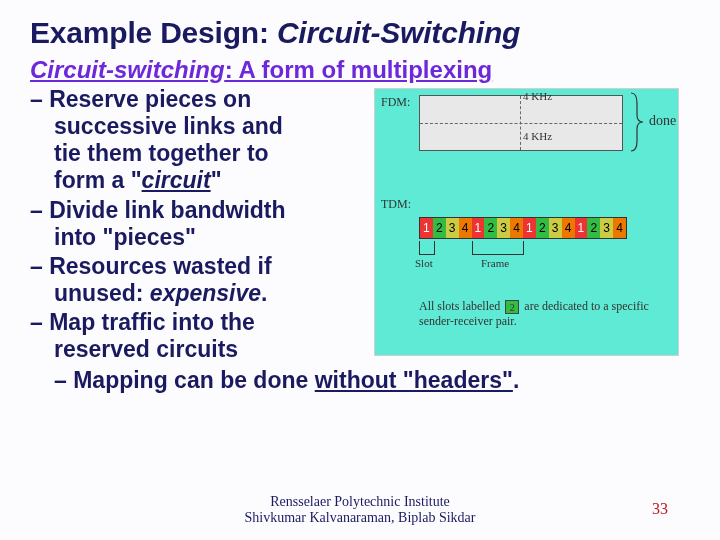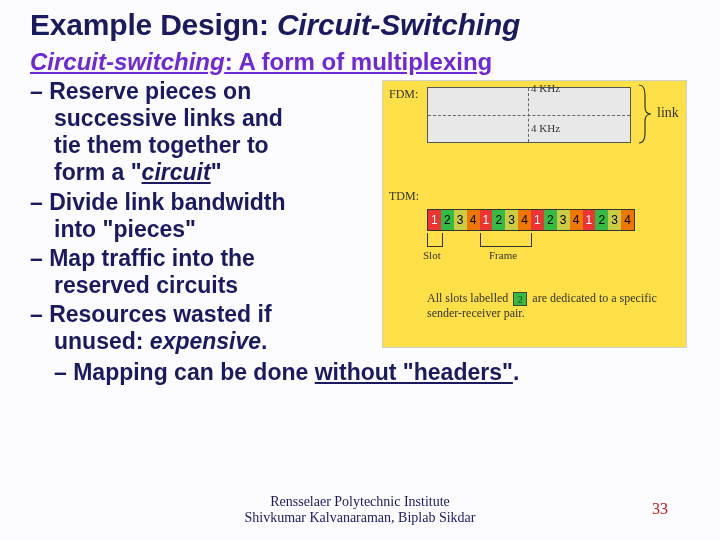--- a/index.html
+++ b/index.html
@@ -5,21 +5,21 @@
   * { box-sizing: border-box; margin: 0; padding: 0; }
   html, body { width: 720px; height: 540px; }
   body {
     background: #fcfcfe;
     font-family: Arial, Helvetica, sans-serif;
     position: relative;
   }
   .slide {
     width: 720px;
     height: 540px;
-    padding: 8px 30px 0 30px;
+    padding: 16px 30px 0 30px;
     position: relative;
   }
   .title {
     font-size: 30px;
     font-weight: bold;
     color: #1a1a60;
     margin-bottom: 6px;
     letter-spacing: -0.2px;
   }
   .title .it { font-style: italic; }
@@ -44,29 +44,28 @@
   }
   .left-col .bullet { margin-bottom: 2px; }
   .left-col .indent { padding-left: 24px; display: block; }
   .left-col .it { font-style: italic; }
   .left-col .u { text-decoration: underline; }
   .right-col {
     flex: 1;
     padding-top: 2px;
   }
   .diagram {
-    background: #fde047;
+    background: #5eead4;
     border: 1px solid #d0d0d0;
     width: 305px;
     height: 268px;
     position: relative;
     font-family: "Times New Roman", serif;
     font-size: 12px;
     color: #333;
-    margin-left: 8px;
   }
   
   .fdm-label { position: absolute; left: 6px; top: 6px; }
   .fdm-box {
     position: absolute; left: 44px; top: 6px; width: 204px; height: 56px;
     border: 1px solid #555; background: #e8e8e8;
   }
   .fdm-mid { position: absolute; left: 0; right: 0; top: 27px; border-top: 1px dashed #666; }
   .fdm-vert { position: absolute; top: 0; bottom: 0; left: 100px; border-left: 1px dashed #666; }
   .fdm-4a { position: absolute; left: 148px; top: 1px; font-size: 11px; }
@@ -154,44 +153,44 @@
         <span>– Reserve pieces on</span>
         <span class="indent">successive links and</span>
         <span class="indent">tie them together to</span>
         <span class="indent"><span>form a "</span><span class="it u">circuit</span><span>"</span></span>
       </div>
       <div class="bullet">
         <span>– Divide link bandwidth</span>
         <span class="indent">into "pieces"</span>
       </div>
       <div class="bullet">
+        <span>– Resources wasted if</span>
+        <span class="indent"><span>unused: </span><span class="it">expensive</span>.</span>
+      </div>
+      <div class="bullet">
         <span>– Map traffic into the</span>
         <span class="indent">reserved circuits</span>
-      </div>
-      <div class="bullet">
-        <span>– Resources wasted if</span>
-        <span class="indent"><span>unused: </span><span class="it">expensive</span>.</span>
       </div>
     </div>
 
     <div class="right-col">
       <div class="diagram">
         <div class="fdm-label">FDM:</div>
         <div class="fdm-box">
           <div class="fdm-mid"></div>
           <div class="fdm-vert"></div>
         </div>
         <div class="fdm-4a">4 KHz</div>
         <div class="fdm-4b">4 KHz</div>
         <div class="brace">
           <svg viewBox="0 0 20 62">
               <path d="M4 2 Q10 2 10 12 L10 24 Q10 31 16 31 Q10 31 10 38 L10 50 Q10 60 4 60" fill="none" stroke="#333" stroke-width="1.2"></path>
             </svg>
         </div>
-        <div class="link-label">link</div>
+        <div class="link-label">done</div>
 
         <div class="tdm-label">TDM:</div>
         <div class="tdm-row">
           <div class="c c1">1</div>
           <div class="c c2">2</div>
           <div class="c c3">3</div>
           <div class="c c4">4</div>
           <div class="c c1">1</div>
           <div class="c c2">2</div>
           <div class="c c3">3</div>

